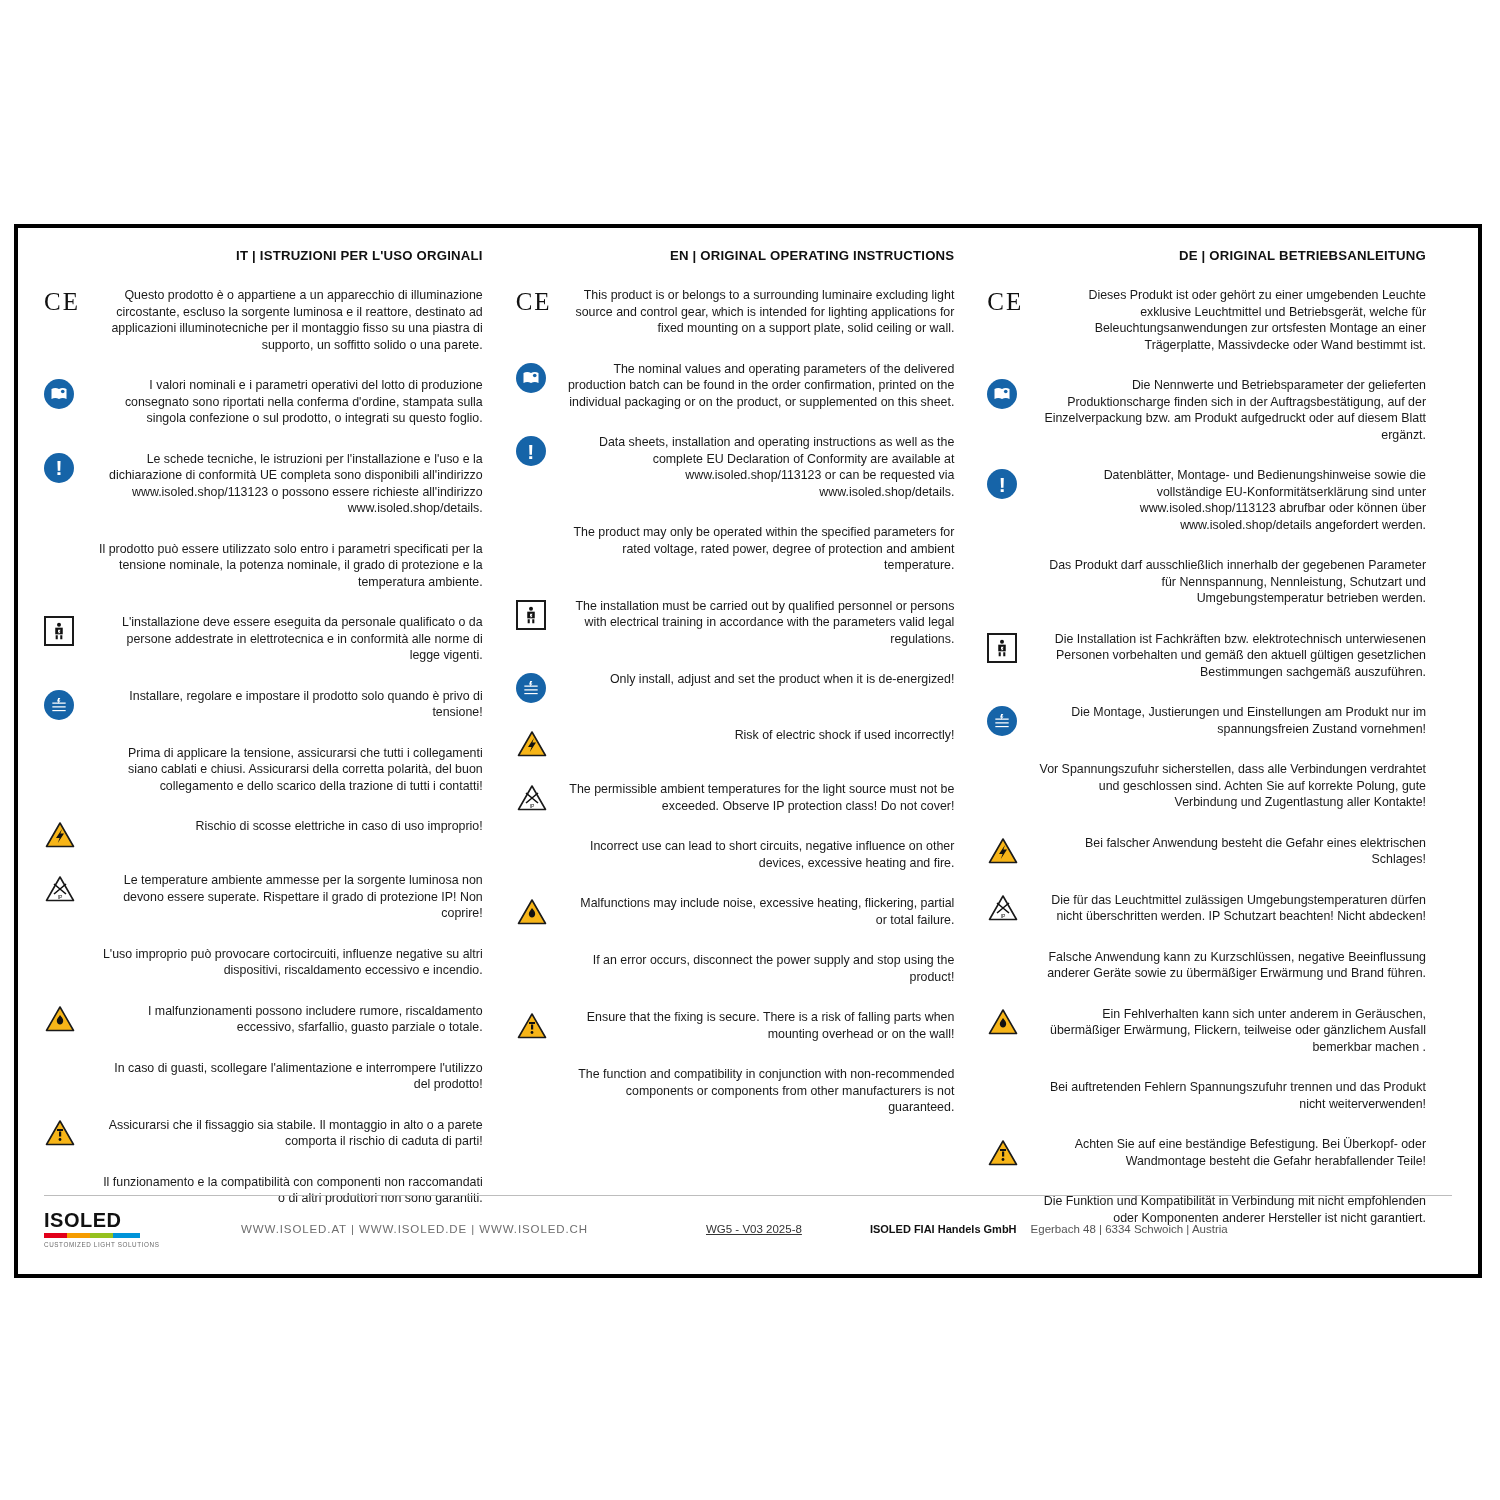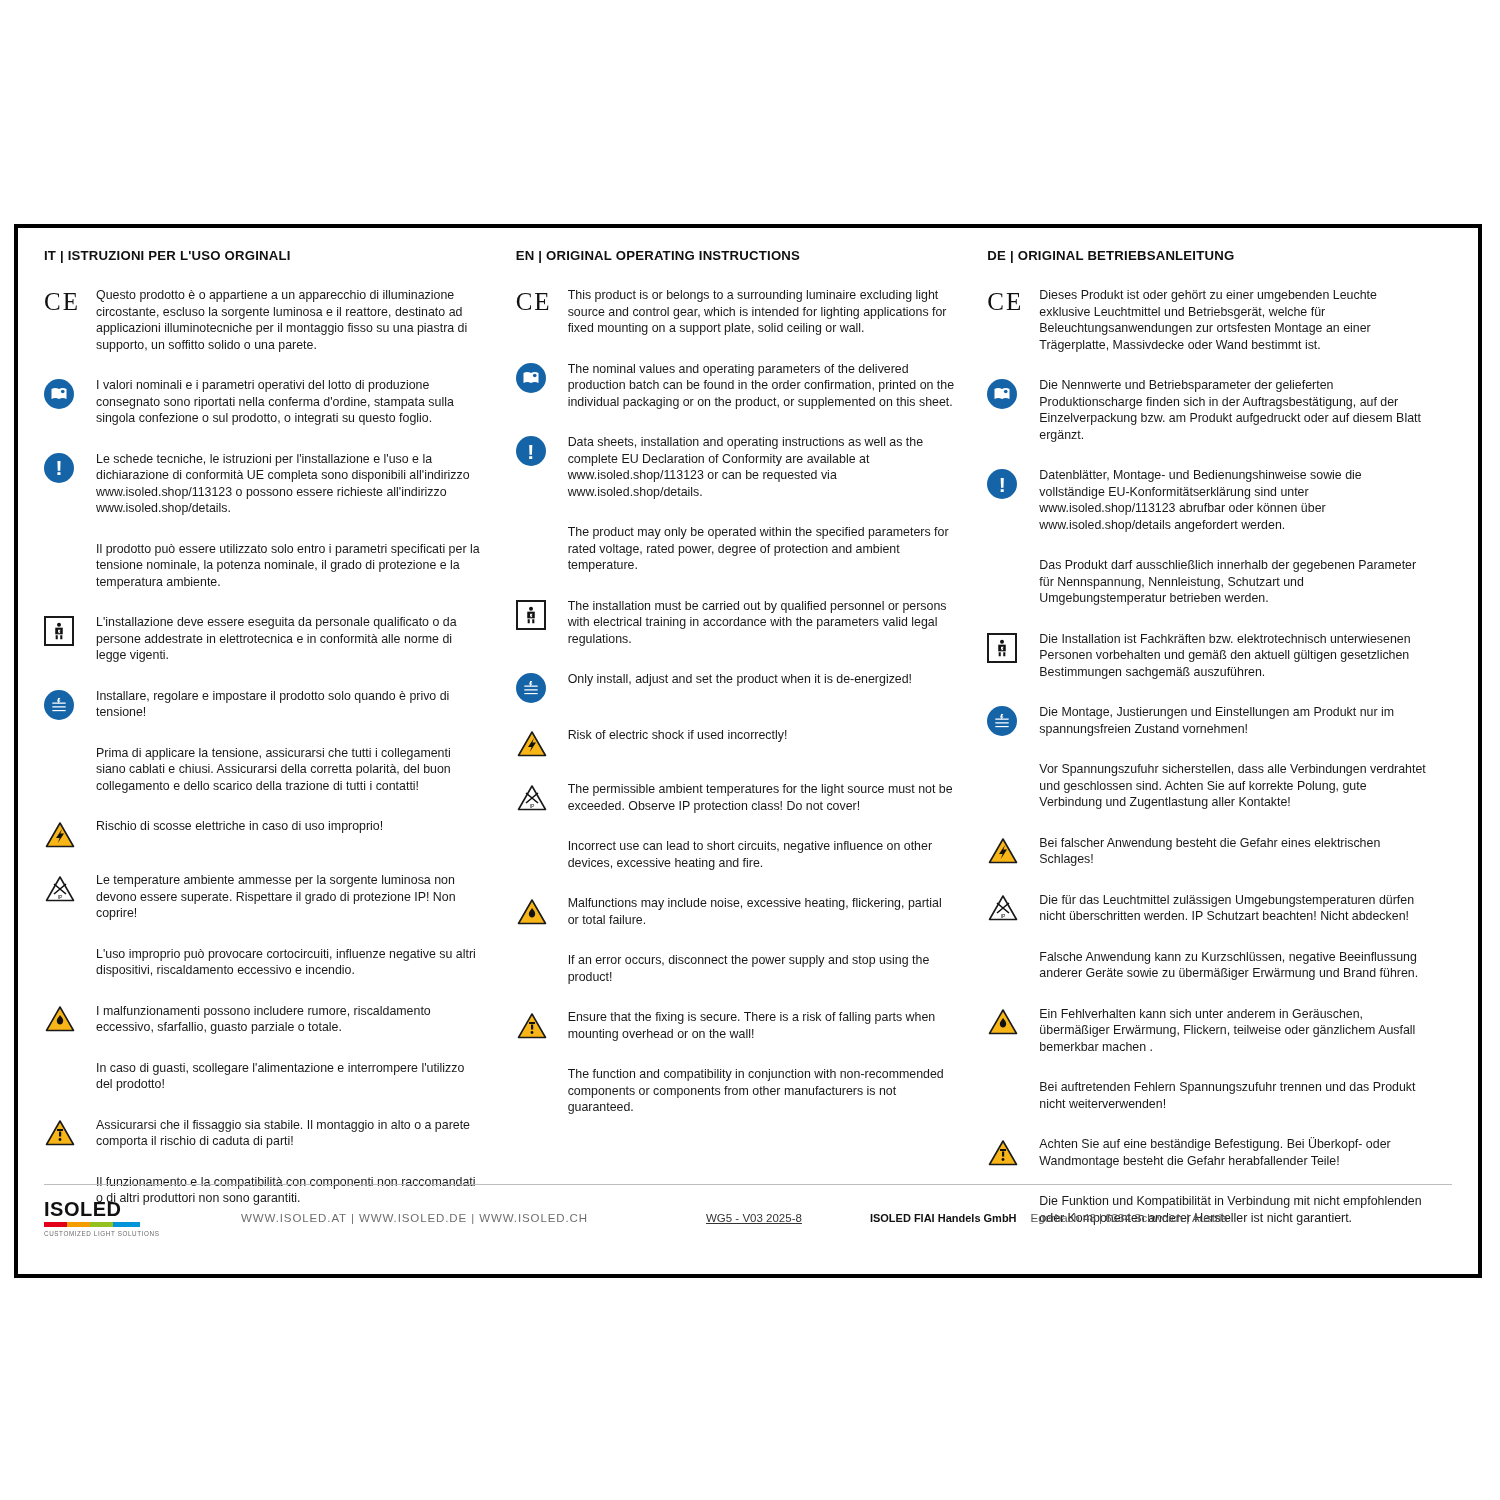--- a/index.html
+++ b/index.html
@@ -26,20 +26,21 @@
   .inner {
     position: relative;
     width: 100%;
     height: 100%;
     box-sizing: border-box;
     padding: 20px 26px 0 26px;
   }
   .columns {
     display: flex;
     gap: 7px;
+    text-align: right;
   }
   .col {
     width: 33.33%;
     box-sizing: border-box;
     padding-right: 26px;
   }
   .col-title {
     font-size: 13.2px;
     font-weight: bold;
     letter-spacing: 0.2px;
@@ -111,21 +112,21 @@
     display: flex;
     align-items: center;
     justify-content: center;
   }
   .tri svg { display:block; }
   
   .footer {
     position: absolute;
     left: 26px;
     right: 26px;
-    bottom: 34px;
+    bottom: 23px;
     height: 56px;
     border-top: 1px solid #bdbdbd;
     display: flex;
     align-items: center;
     padding-top: 10px;
     box-sizing: border-box;
   }
   .logo-wrap {
     width: 155px;
     min-width: 155px;

